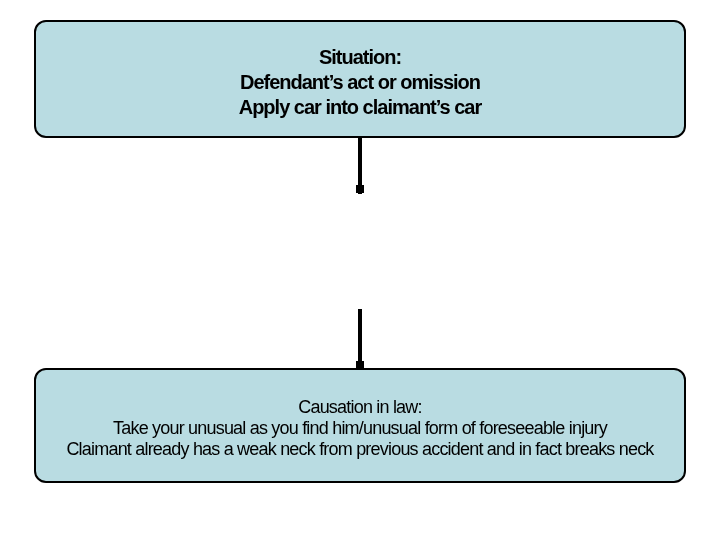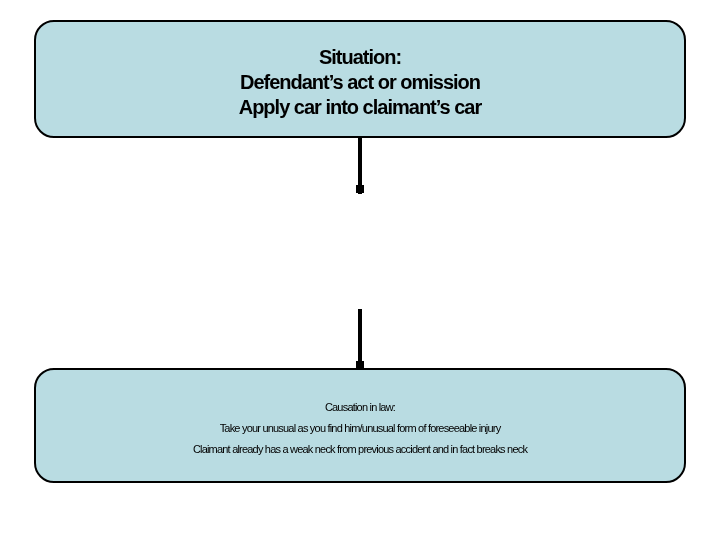--- a/index.html
+++ b/index.html
@@ -17,21 +17,21 @@
     height: 540px;
     background: #ffffff;
   }
   .fc-box {
     position: absolute;
     left: 34px;
     width: 652px;
     box-sizing: border-box;
     background: #b9dce2;
     border: 2px solid #000000;
-    border-radius: 20px;
+    border-radius: 12px;
     display: flex;
     flex-direction: column;
     justify-content: center;
     text-align: center;
     color: #000000;
   }
   .box-situation {
     top: 20px;
     height: 118px;
     padding-top: 6px;
@@ -47,21 +47,21 @@
     font-weight: bold;
     font-size: 20px;
     line-height: 25px;
     letter-spacing: -1px;
   }
   .box-law {
     top: 368px;
     height: 115px;
     padding-top: 5px;
     font-weight: normal;
-    font-size: 11px;
+    font-size: 18px;
     line-height: 21px;
     letter-spacing: -0.8px;
   }
   .connector {
     position: absolute;
     left: 358px;
     width: 4px;
     background: #000000;
   }
   .connector-1 { top: 137px; height: 57px; }

